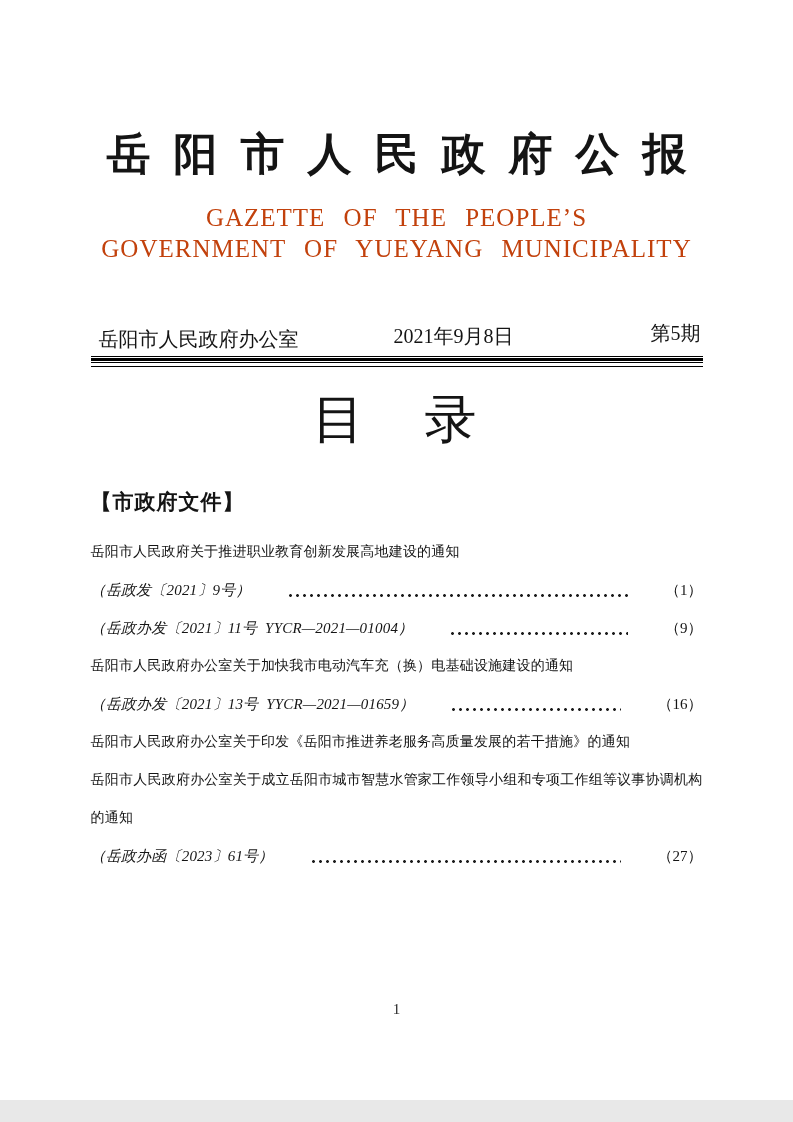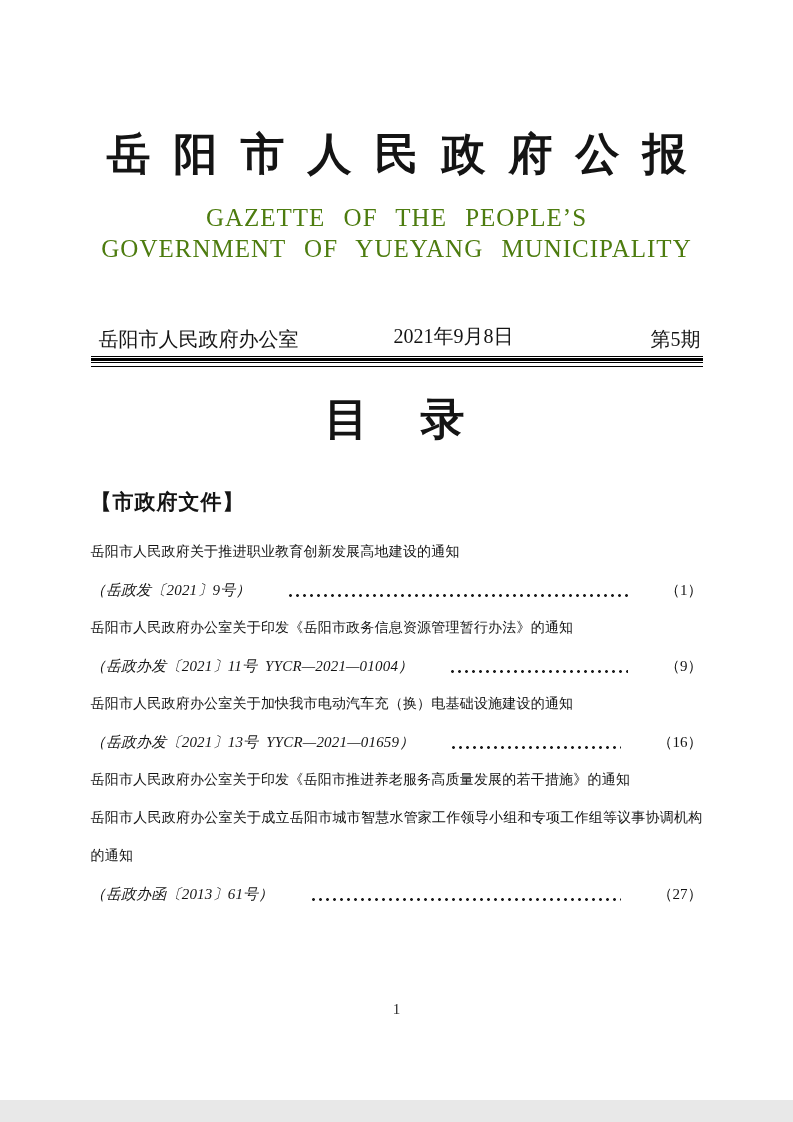--- a/index.html
+++ b/index.html
@@ -7,41 +7,41 @@
     position:relative; width:793px; height:1100px; margin:0 auto;
     background:#ffffff; overflow:hidden;
     font-family:"Liberation Serif","DejaVu Serif",serif; color:#141414;
   }
   .content { width:612px; margin:0 auto; }
 
   
   .masthead { padding-top:130px; text-align:center; }
   .masthead-title { font-size:44px; line-height:50px; font-weight:bold; white-space:nowrap; }
   .masthead-title span { letter-spacing:23px; margin-right:-23px; }
-  .masthead-sub { margin-top:22px; color:#4d7c0f; font-size:25px; line-height:31px;
+  .masthead-sub { margin-top:22px; color:#c2410c; font-size:25px; line-height:31px;
                   letter-spacing:1px; word-spacing:11px; }
 
   
   .issue-bar { position:relative; margin-top:62px; height:27px; font-size:20px; }
   .issue-office { position:absolute; left:8px; bottom:0;
                   font-family:"Liberation Sans","DejaVu Sans",sans-serif; }
   .issue-date { position:absolute; left:303px; bottom:3px; }
-  .issue-no { position:absolute; right:2px; bottom:0; }
+  .issue-no { position:absolute; right:2px; bottom:6px; }
 
   
   .rule-stack { margin-top:3px; }
   .rule-stack div { background:#000; }
   .rule-stack .r1 { height:1px; margin-bottom:1px; }
   .rule-stack .r2 { height:3px; margin-bottom:1px; }
   .rule-stack .r3 { height:1px; margin-bottom:3px; }
   .rule-stack .r4 { height:1px; }
 
   
   .toc-title { margin-top:30px; height:46px; line-height:46px; text-align:center;
-               font-size:44px; font-weight:bold; letter-spacing:4px; }
+               font-size:52px; font-weight:normal; letter-spacing:4px; }
   .toc { margin-top:44px; }
   .toc-section-heading { font-family:"Liberation Sans","DejaVu Sans",sans-serif;
                          font-weight:bold; font-size:21px; line-height:30px;
                          margin:12px 0 16px; letter-spacing:1px; }
   .toc-section:first-child .toc-section-heading { margin-top:0; }
   .toc-entry-title { font-size:14px; line-height:38px; text-align:justify;
                      text-justify:inter-ideograph; letter-spacing:.2px; }
   .toc-refline { display:flex; font-size:15px;gap:32px; }
   .toc-ref { font-style:italic; line-height:38px; white-space:pre; letter-spacing:.2px; }
   .toc-page { font-style:normal; line-height:38px; white-space:pre; }
@@ -93,21 +93,20 @@
             <span class="toc-ref">（岳政发〔2021〕9号）</span>
             <span class="leader"></span>
             <span class="toc-page">（1）</span>
           </div>
         </div>
       </div>
 
       <div class="toc-section">
 
         <div class="toc-entry">
-          <div class="toc-entry-title">岳阳市人民政府办公室关于印发《岳阳市政务信息资源管理暂行办法》的通知</div>
           <div class="toc-refline">
             <span class="toc-ref">（岳政办发〔2021〕11号  YYCR—2021—01004）</span>
             <span class="leader"></span>
             <span class="toc-page">（9）</span>
           </div>
         </div>
 
         <div class="toc-entry">
           <div class="toc-entry-title">岳阳市人民政府办公室关于加快我市电动汽车充（换）电基础设施建设的通知</div>
           <div class="toc-refline">
@@ -117,21 +116,21 @@
           </div>
         </div>
 
         <div class="toc-entry">
           <div class="toc-entry-title">岳阳市人民政府办公室关于印发《岳阳市推进养老服务高质量发展的若干措施》的通知</div>
         </div>
 
         <div class="toc-entry">
           <div class="toc-entry-title">岳阳市人民政府办公室关于成立岳阳市城市智慧水管家工作领导小组和专项工作组等议事协调机构的通知</div>
           <div class="toc-refline">
-            <span class="toc-ref">（岳政办函〔2013〕61号）</span>
+            <span class="toc-ref">（岳政办函〔2023〕61号）</span>
             <span class="leader"></span>
             <span class="toc-page">（27）</span>
           </div>
         </div>
 
       </div>
     </div>
   </div>
 
   <div class="footer-page">1</div>

